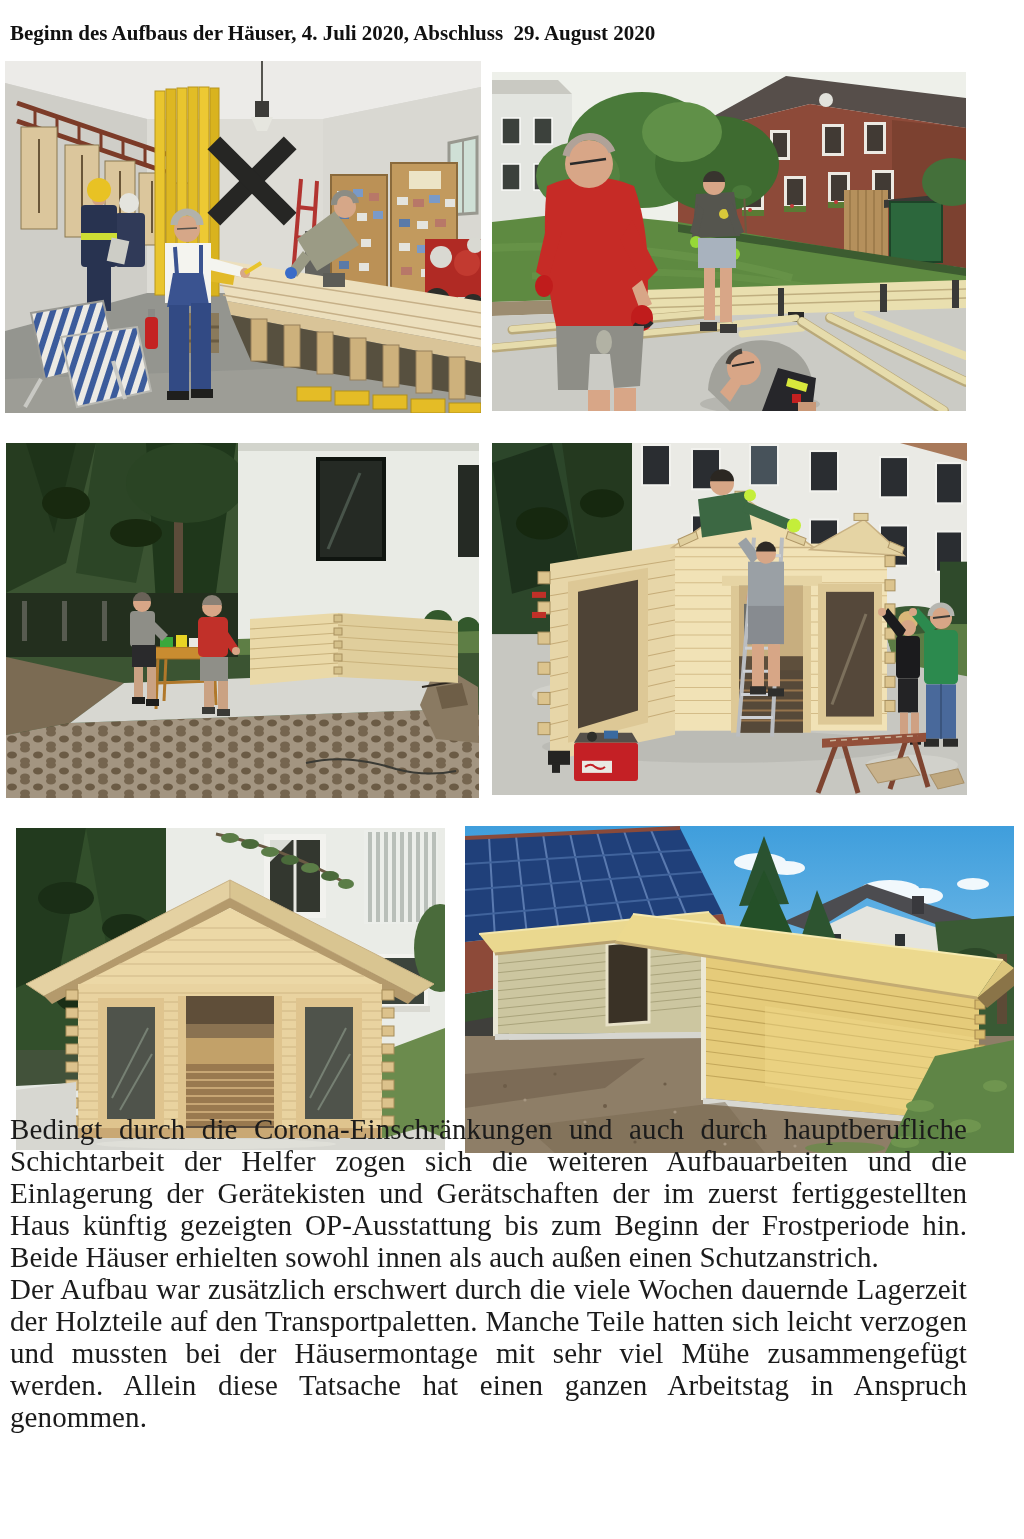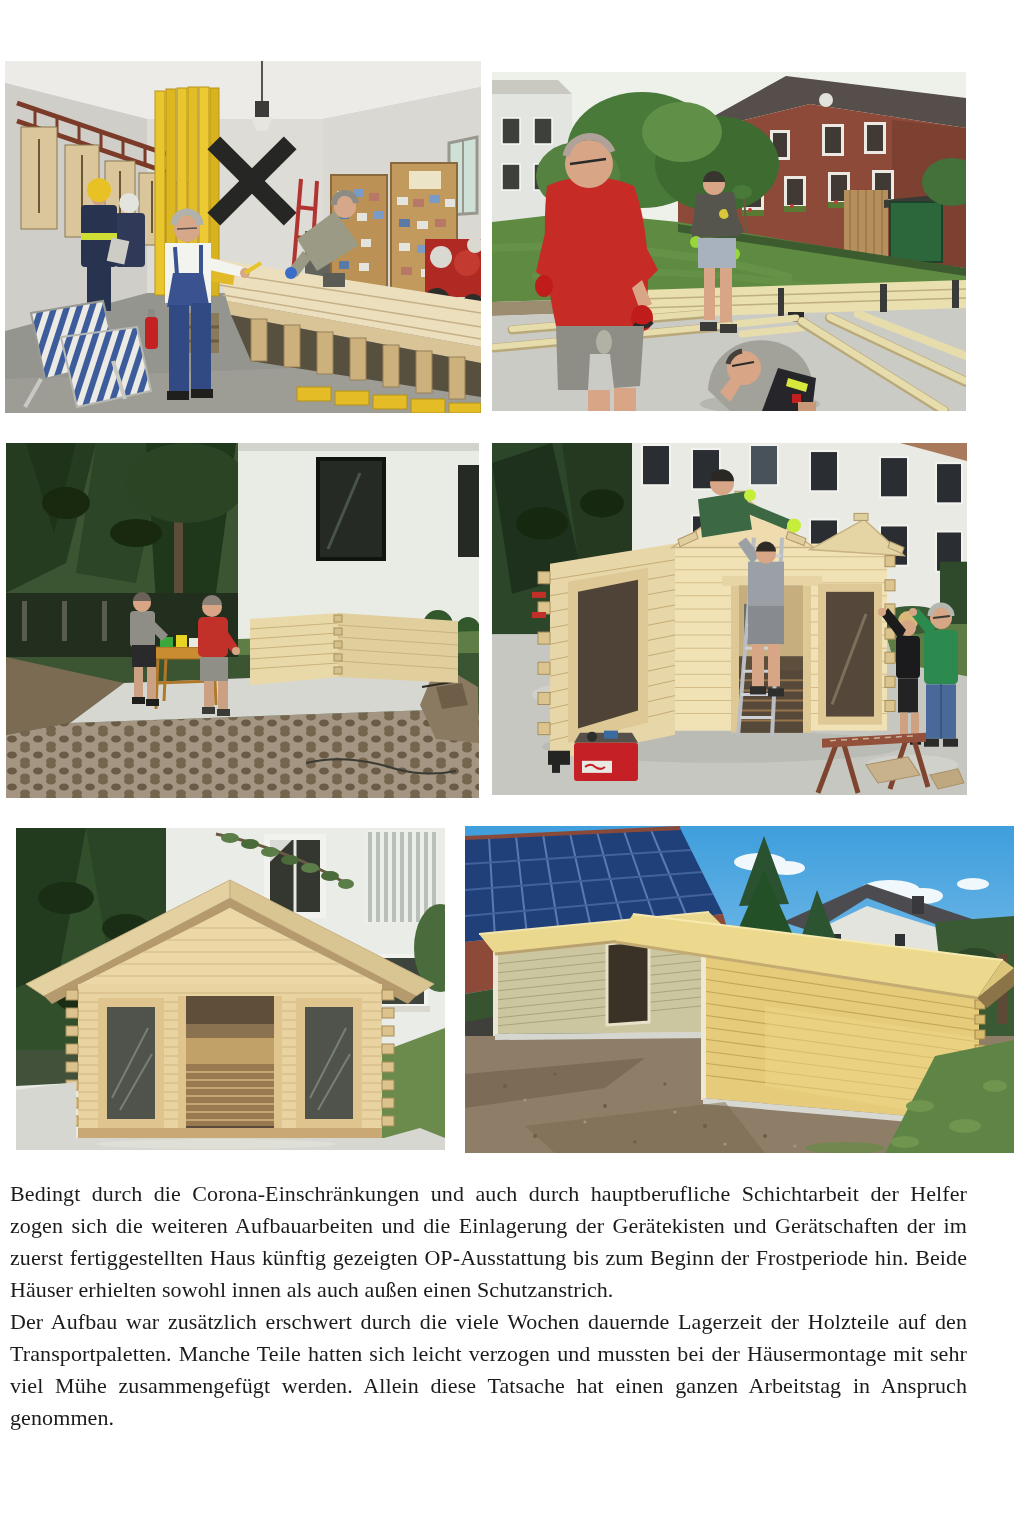--- a/index.html
+++ b/index.html
@@ -18,31 +18,32 @@
   }
   figure.ph{position:absolute;margin:0;padding:0;overflow:hidden;background:#ddd;}
   figure.ph svg{display:block;width:100%;height:100%;}
   #ph1{left:5px;top:61px;width:476px;height:352px;}
   #ph2{left:492px;top:72px;width:474px;height:339px;}
   #ph3{left:6px;top:443px;width:473px;height:355px;}
   #ph4{left:492px;top:443px;width:475px;height:352px;}
   #ph5{left:16px;top:828px;width:429px;height:322px;}
   #ph6{left:465px;top:826px;width:549px;height:327px;}
   .body-text{
-    position:absolute;left:10px;top:1178px;width:957px;
-    font-size:22px;line-height:32px;text-align:justify;
+    position:absolute;left:10px;top:1113px;width:957px;
+    font-size:29px;line-height:32px;text-align:justify;
     letter-spacing:0.1px;
   }
   .body-text p{margin:0;padding:0;}
 </style>
 </head>
 <body>
 
 <div class="page">
 
+  <h1 class="page-title">Beginn des Aufbaus der Häuser, 4. Juli 2020, Abschluss  29. August 2020</h1>
 
   <figure class="ph" id="ph1">
     <svg viewBox="0 0 476 352" preserveAspectRatio="none" role="img" aria-label="Helfer streichen lange Holzbohlen auf Paletten in einer Halle mit Feuerwehr-Ausstellung, gelben Brettern und Pinnwänden">
       <rect width="476" height="352" fill="#d7d6d1"></rect>
       <g>
         <polygon points="0,0 476,0 476,26 318,58 142,58 0,22" fill="#ecebe8"></polygon>
         <polygon points="0,22 142,58 142,232 0,270" fill="#cfcec8"></polygon>
         <polygon points="318,58 476,26 476,264 318,232" fill="#d9d8d2"></polygon>
         <rect x="142" y="58" width="176" height="176" fill="#dddcd6"></rect>
         <polygon points="0,270 142,232 318,232 476,264 476,352 0,352" fill="#94958f"></polygon>

